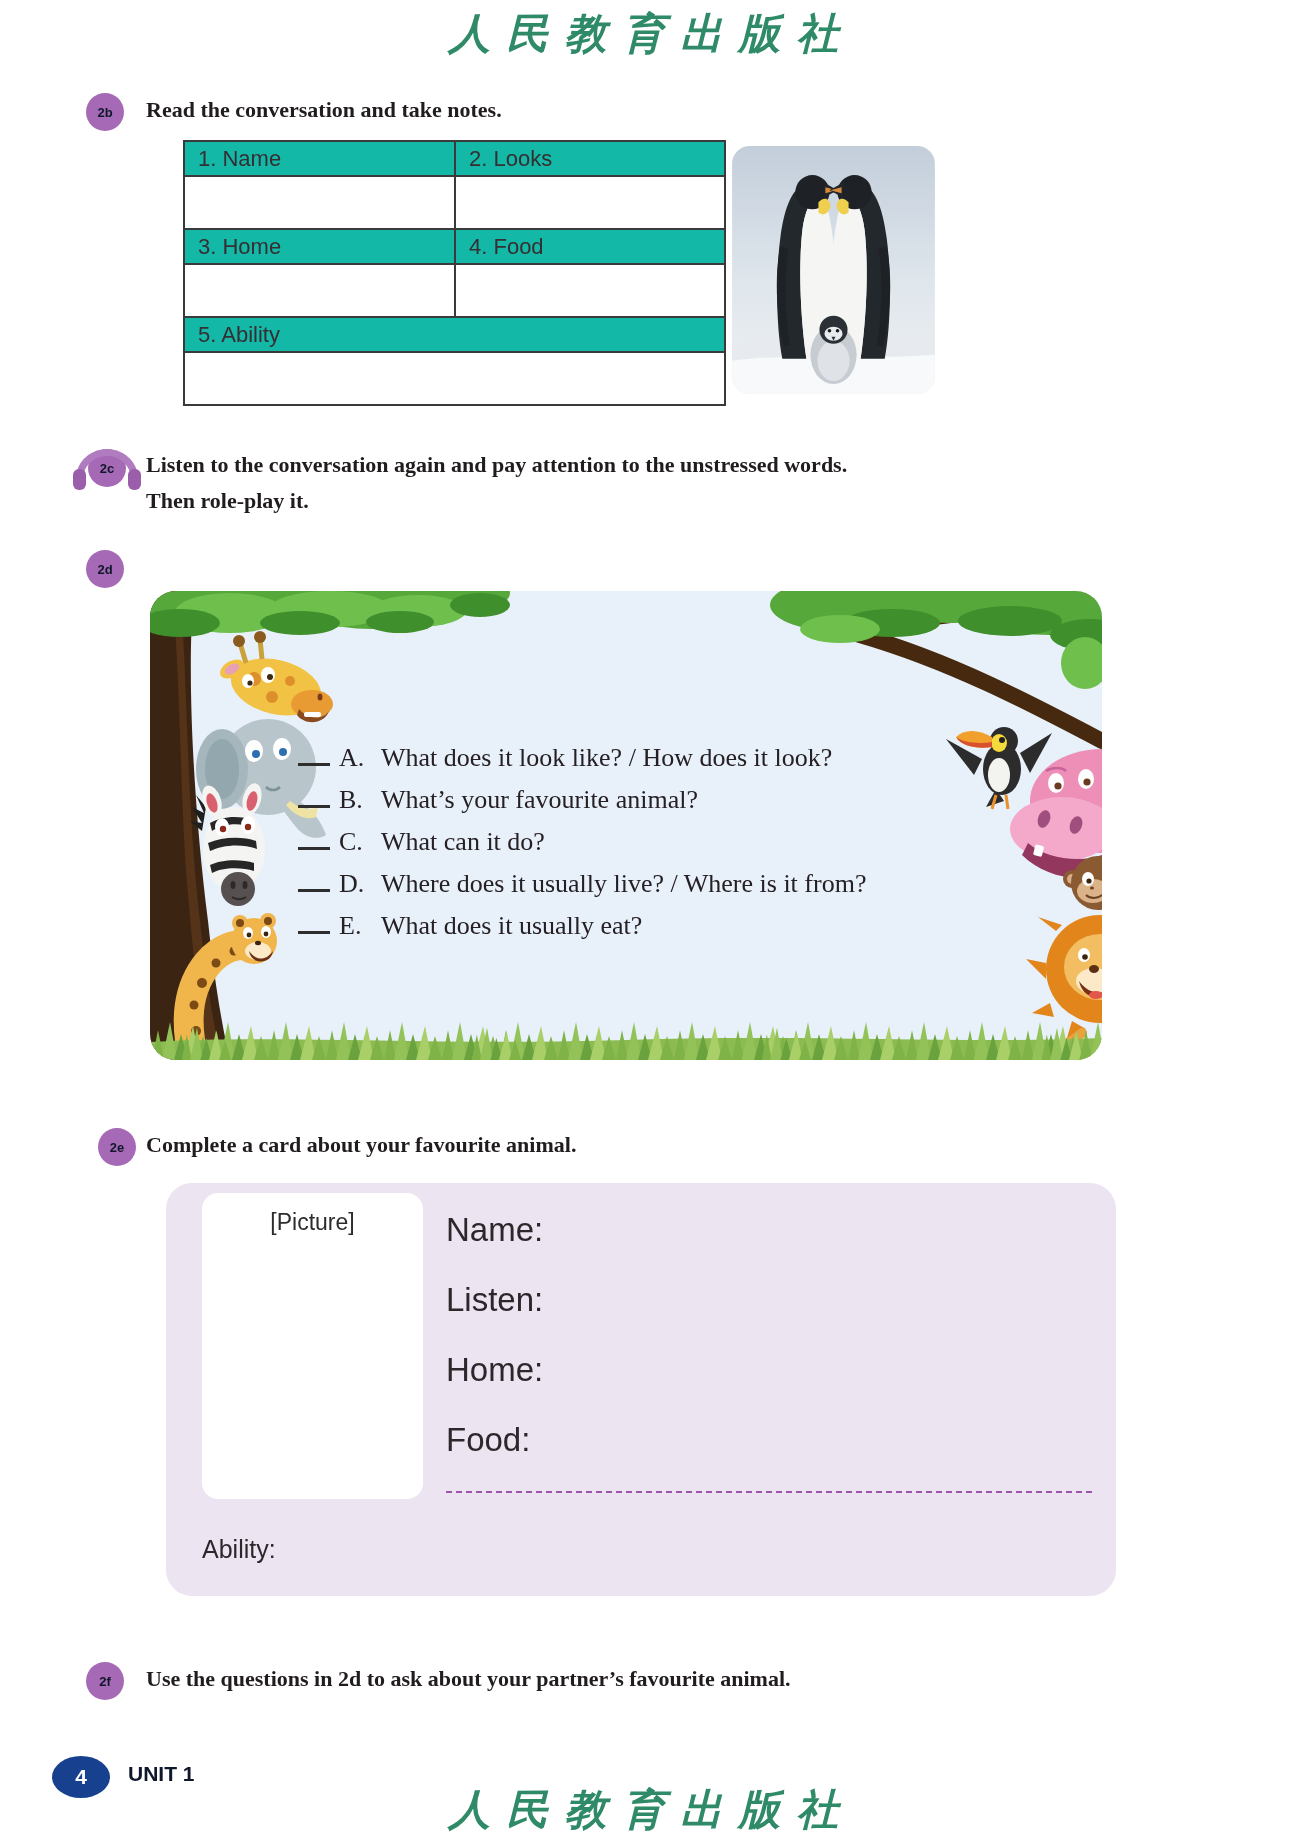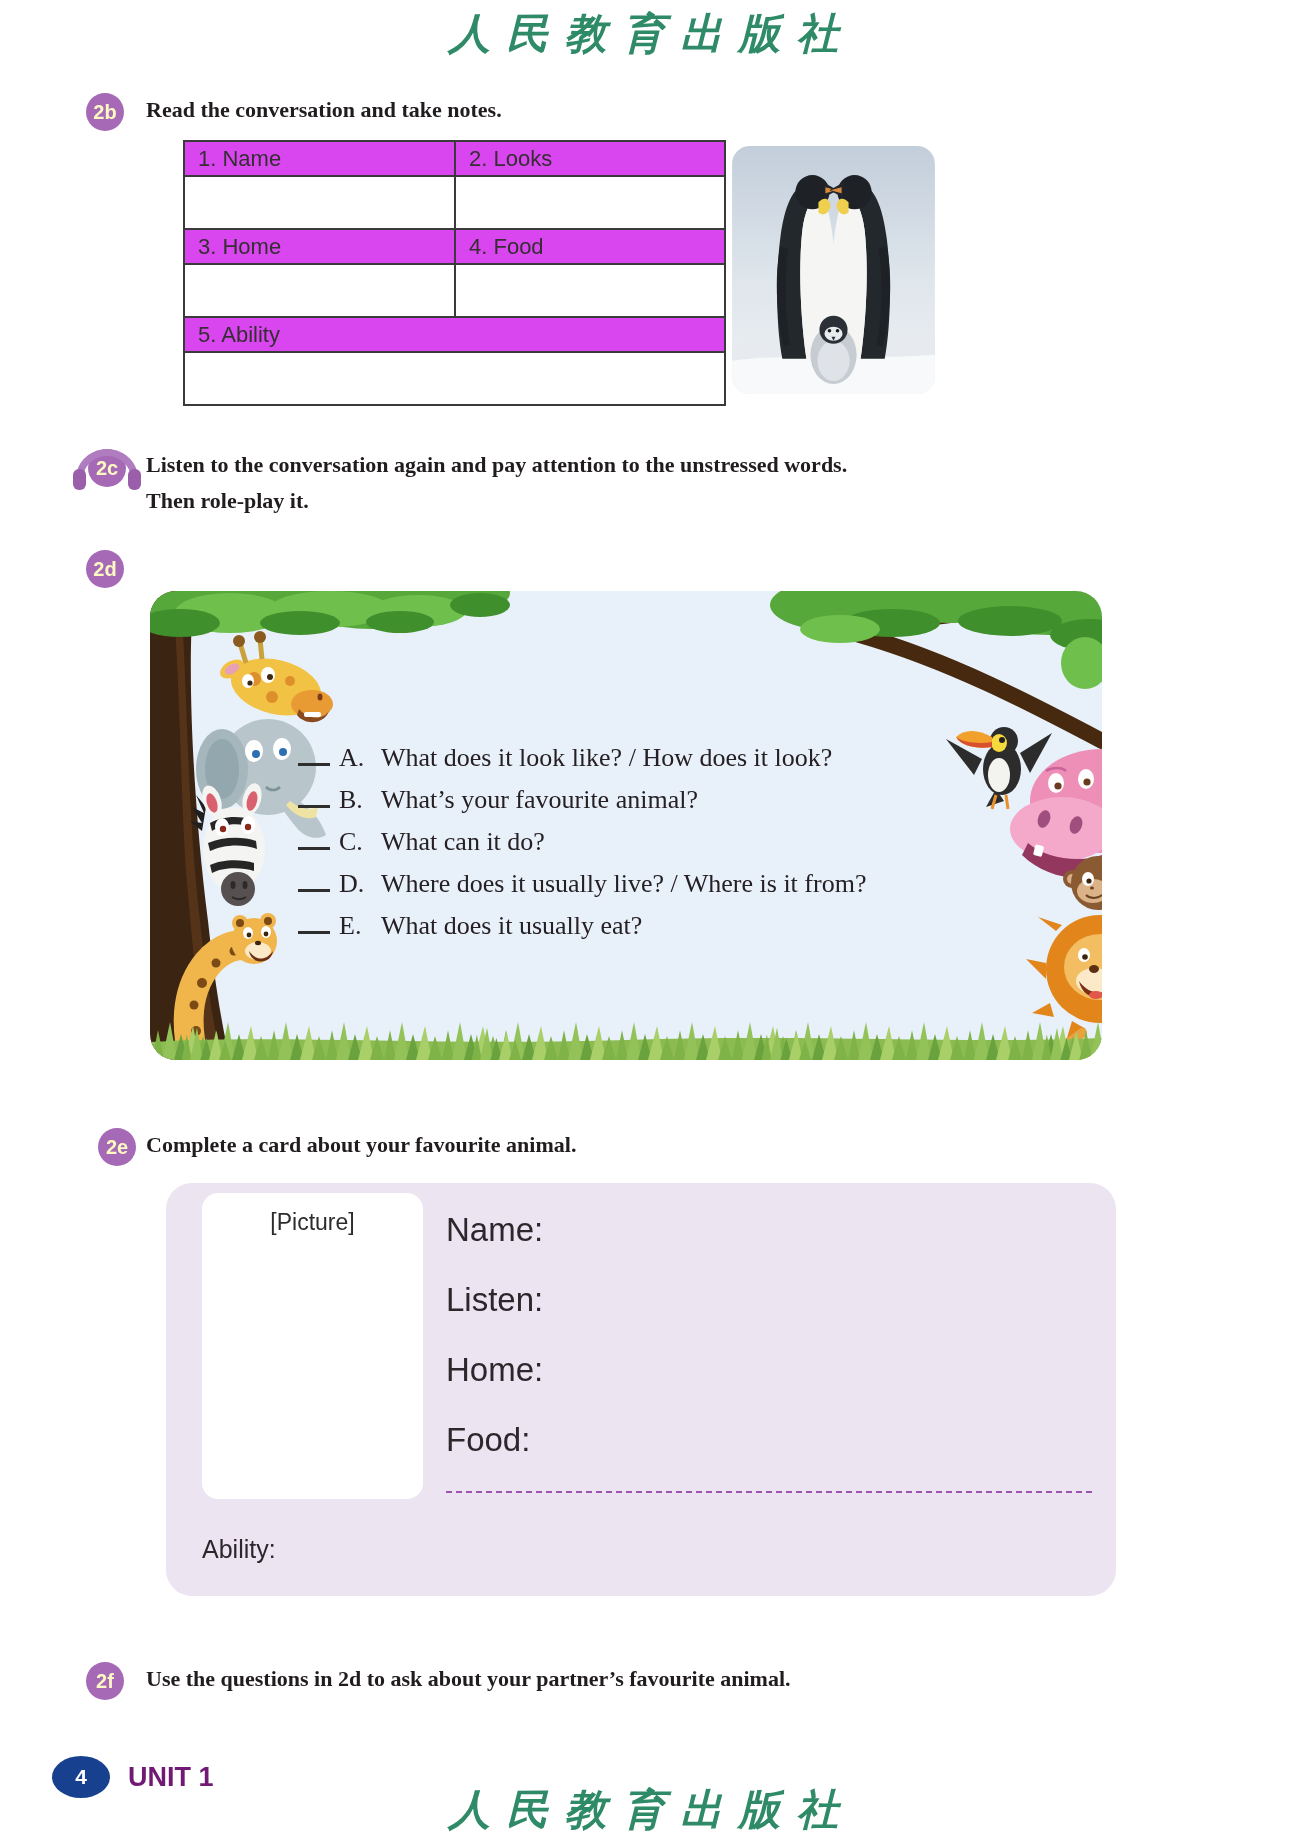--- a/index.html
+++ b/index.html
@@ -8,32 +8,32 @@
           font-family:"Liberation Serif", serif; overflow:hidden;padding-left:16px; }
 
   .calligraphy { position:absolute; left:0; width:100%; text-align:center;
                  color:#2f8a68; font-size:42px; letter-spacing:16px;
                  font-style:italic; font-weight:bold;
                  font-family:"DejaVu Sans", sans-serif; }
   .callig-top { top:6px; }
   .callig-bottom { top:1782px; }
 
   .act-badge { position:absolute; width:38px; height:38px; border-radius:50%;
-               background:#a569b5; color:#fef9c3; z-index:3;
+               background:#a569b5; color:#0f172a; z-index:3;
                font-family:"Liberation Sans", sans-serif; font-weight:bold;
-               font-size:20px; display:flex; align-items:center; justify-content:center;text-align:right; }
+               font-size:13px; display:flex; align-items:center; justify-content:center;text-align:right; }
   .act-title { position:absolute; font-weight:bold; font-size:22px; color:#211c1e;
                font-family:"Liberation Serif", serif; white-space:nowrap; }
 
   
   .notes-table { position:absolute; left:183px; top:140px; width:543px;
                  border-collapse:collapse; font-family:"Liberation Sans", sans-serif;
                  font-size:22px; color:#352e33; }
   .notes-table td { border:2px solid #3a3a3a; padding-left:13px; }
-  .notes-table td.hdr { background:#d946ef; height:35px; }
+  .notes-table td.hdr { background:#14b8a6; height:35px; }
   .notes-table td.blank { background:#fff; height:53px; }
 
   .penguin-photo { position:absolute; left:732px; top:146px; width:203px; height:248px;
                    border-radius:18px; overflow:hidden; }
   .penguin-photo svg { display:block; width:100%; height:100%; }
 
   .headset { position:absolute; left:70px; top:431px; z-index:4; }
 
   
   .jungle { position:absolute; left:150px; top:591px; width:952px; height:469px;
@@ -56,22 +56,22 @@
   .card-label { position:absolute; left:280px; font-size:33px; }
   .write-line { position:absolute; left:280px; top:308px; width:646px;
                 border-top:2px dashed #9a55ad; }
   .ability-label { position:absolute; left:36px; top:352px; font-size:25px; }
 
   
   .page-badge { position:absolute; left:52px; top:1756px; width:58px; height:42px;
                 border-radius:50%; background:#17418f; color:#fff;
                 font-family:"Liberation Sans", sans-serif; font-weight:bold; font-size:21px;
                 display:flex; align-items:center; justify-content:center; }
-  .unit-label { position:absolute; left:128px; top:1762px; color:#701a75;
-                font-family:"Liberation Sans", sans-serif; font-weight:bold; font-size:27px; }
+  .unit-label { position:absolute; left:128px; top:1762px; color:#0f172a;
+                font-family:"Liberation Sans", sans-serif; font-weight:bold; font-size:21px; }
 </style>
 </head>
 <body>
 
 <div class="page">
 
   <div class="calligraphy callig-top">人民教育出版社</div>
 
   <div class="act-badge" style="left:86px; top:93px;">2b</div>
   <div class="act-title" style="left:146px; top:97px;">Read the conversation and take notes.</div>

